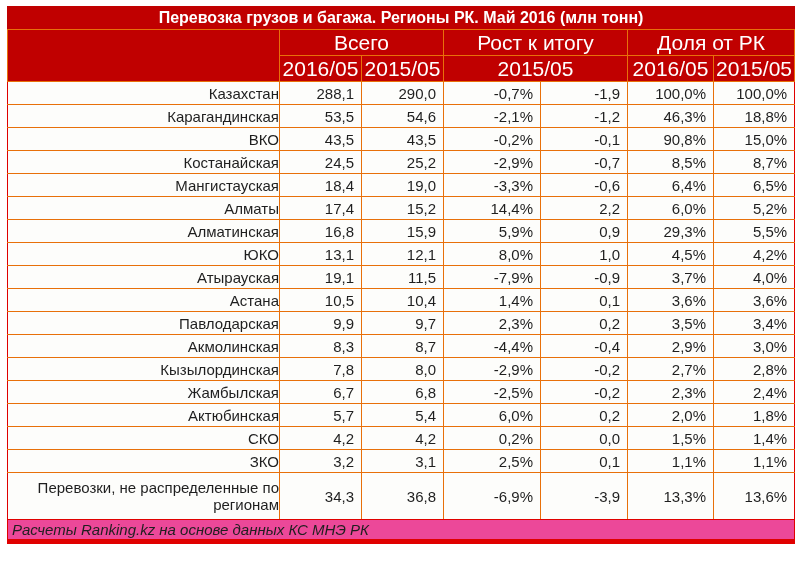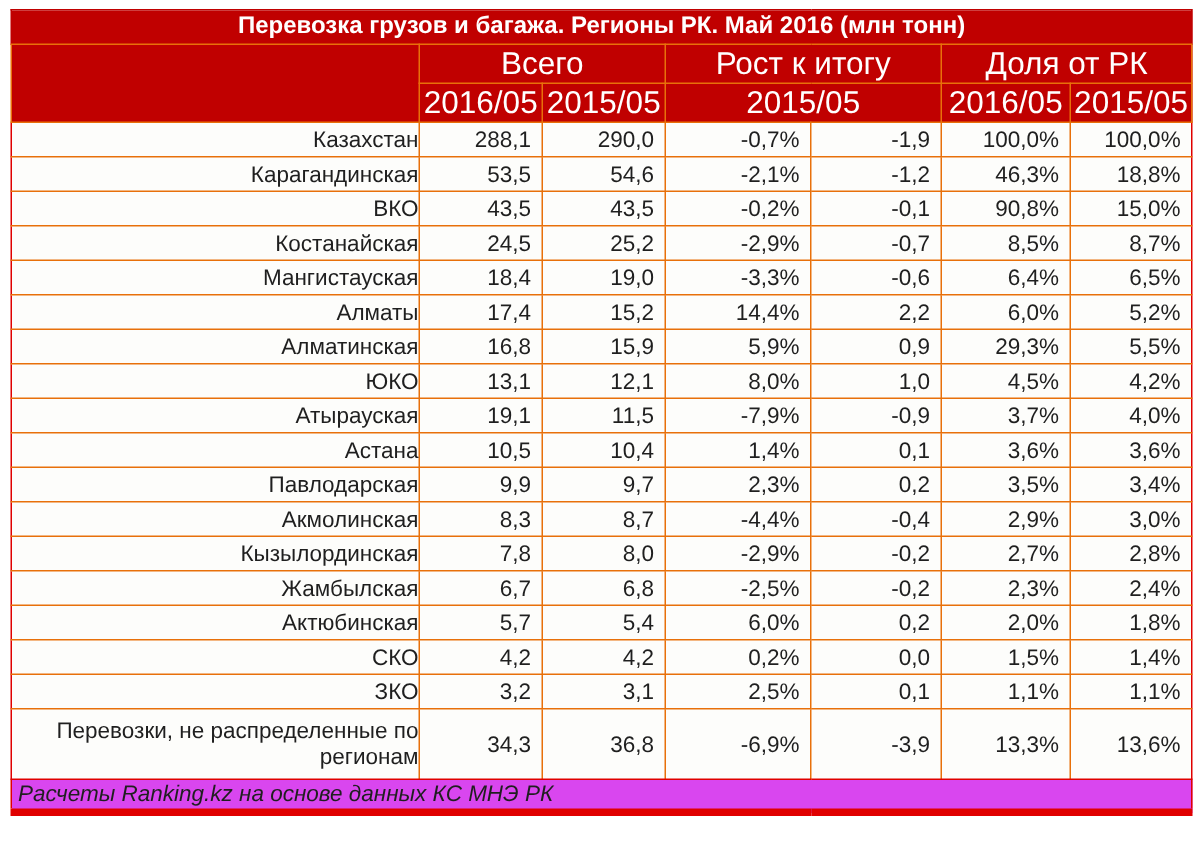--- a/index.html
+++ b/index.html
@@ -69,21 +69,21 @@
   tbody tr:last-child td { border-bottom-color: var(--outer_border); height: 47px; }
 
   tfoot td.source {
     font-style: italic;
     font-size: 15px;
     text-align: left;
     padding-left: 4px;
     height: 22px;
     border: 1px solid var(--outer_border);
     border-bottom: 5px solid var(--bar);
-    background: #d946ef;
+    background: #ec4899;
   }
 </style>
 </head>
 <body>
 
 <div class="page">
   <table class="cargo">
     <colgroup>
       <col class="c-region">
         <col class="c2">

